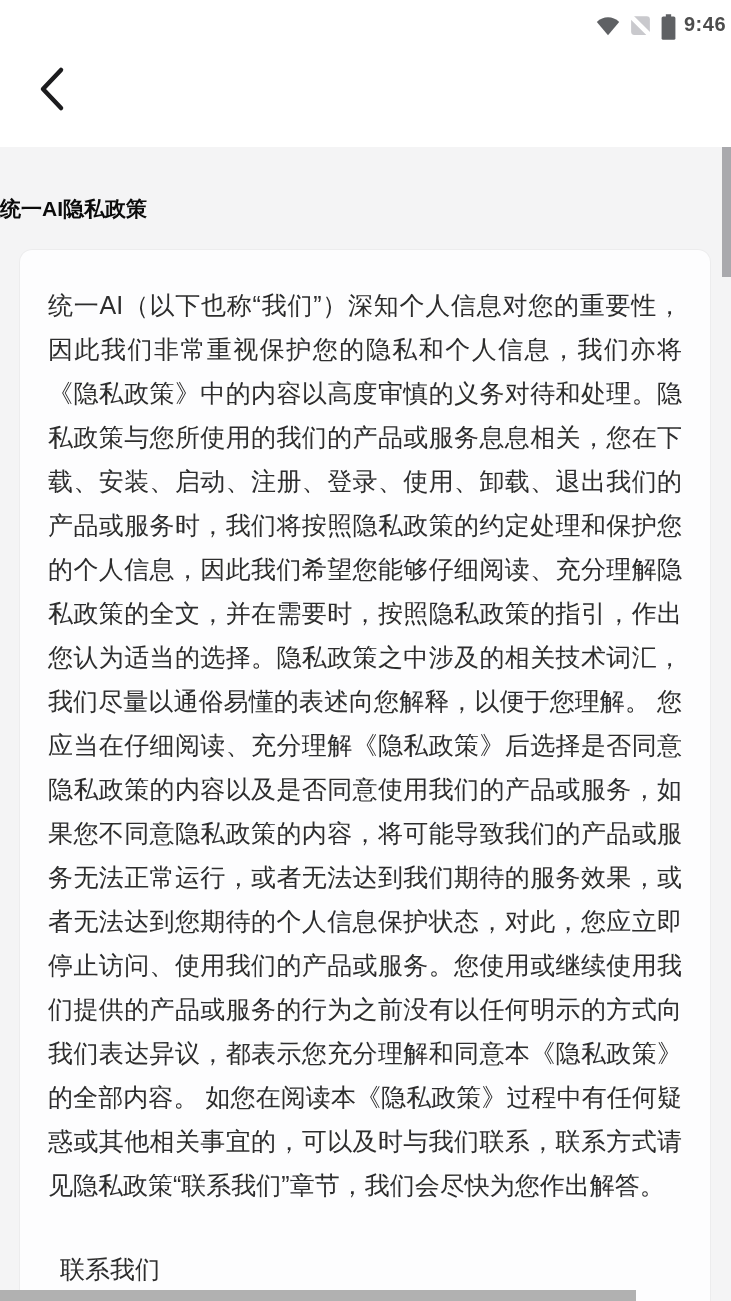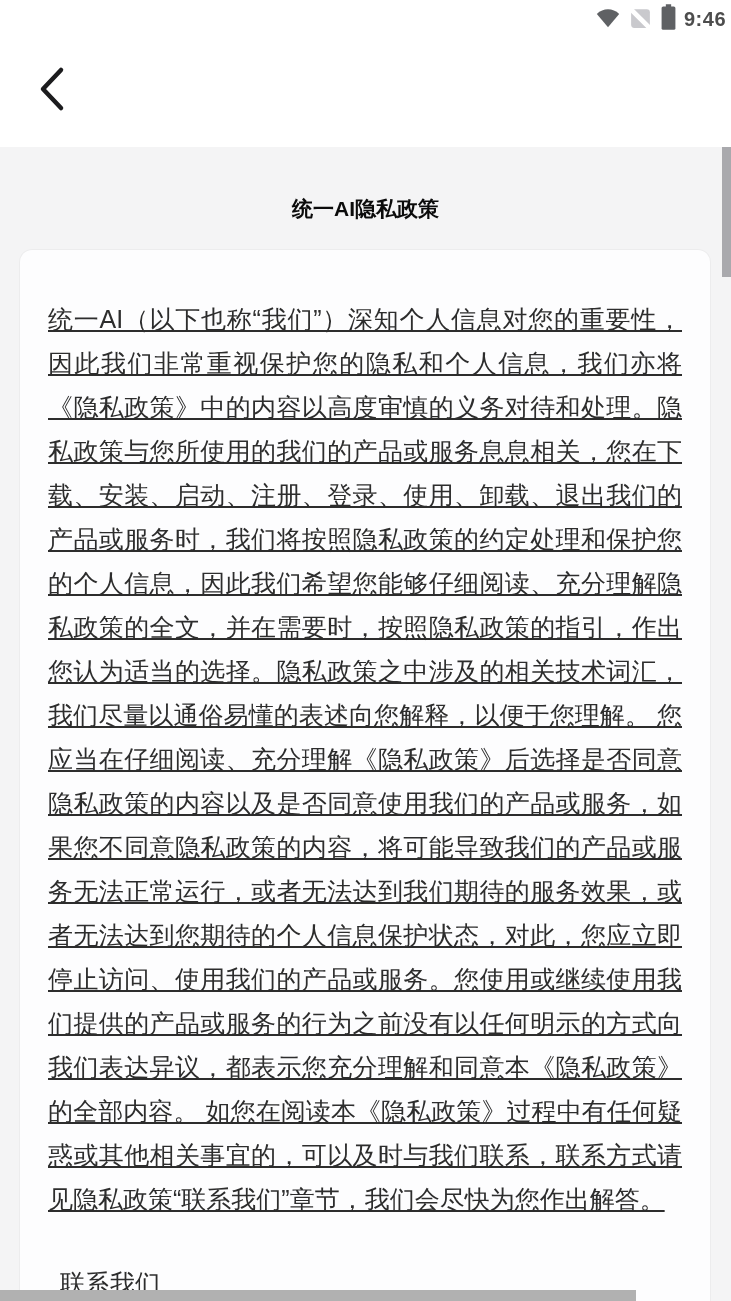--- a/index.html
+++ b/index.html
@@ -7,52 +7,52 @@
     width:731px;height:1301px;
     background:#f4f4f5;
     font-family:"Liberation Sans",sans-serif;
     position:relative;overflow:hidden;
   }
   .topbar{
     position:absolute;top:0;left:0;width:731px;height:147px;
     background:#ffffff;
   }
   .status-row{
-    position:absolute;top:3px;right:3px;
-    display:flex;align-items:flex-end;gap:7px;
+    position:absolute;top:13px;right:3px;
+    display:flex;align-items:flex-start;gap:7px;
   }
   .status-time{
     font-size:20px;font-weight:700;color:#4d4d4d;
     letter-spacing:0.5px;padding-right:2px;
   }
   .back-btn{
     position:absolute;left:34px;top:66px;width:36px;height:48px;
     background:transparent;border:none;padding:0;cursor:pointer;
   }
   .content{
     position:absolute;top:147px;left:0;width:731px;height:1154px;
   }
   .page-title{
     margin-top:48px;
-    text-align:center;
+    text-align:left;
     font-size:21px;font-weight:700;color:#0b0b0b;
   }
   .card{
     position:absolute;top:103px;left:20px;width:690px;height:1200px;
     background:#fdfdfe;
     border-radius:12px;
     box-shadow:0 0 0 1px rgba(0,0,0,0.03);
     box-sizing:border-box;
     padding:31px 28px;
   }
   .card .body-text{
     font-size:25px;line-height:44px;color:#2d2d2d;
     text-align:justify;
   }
-  .para-main{margin:16px 0 40px 0;text-decoration:underline;}
+  .para-main{margin:2px 0 40px 0;}
   .contact-heading{margin:12px;}
   .contact-body{margin:0;}
   .v-scrollbar{
     position:absolute;top:147px;right:0;width:9px;height:130px;
     background:#a9a9ad;
   }
   .h-scrollbar{
     position:absolute;left:0;bottom:0;width:636px;height:11px;
     background:#b1b1b1;
   }

